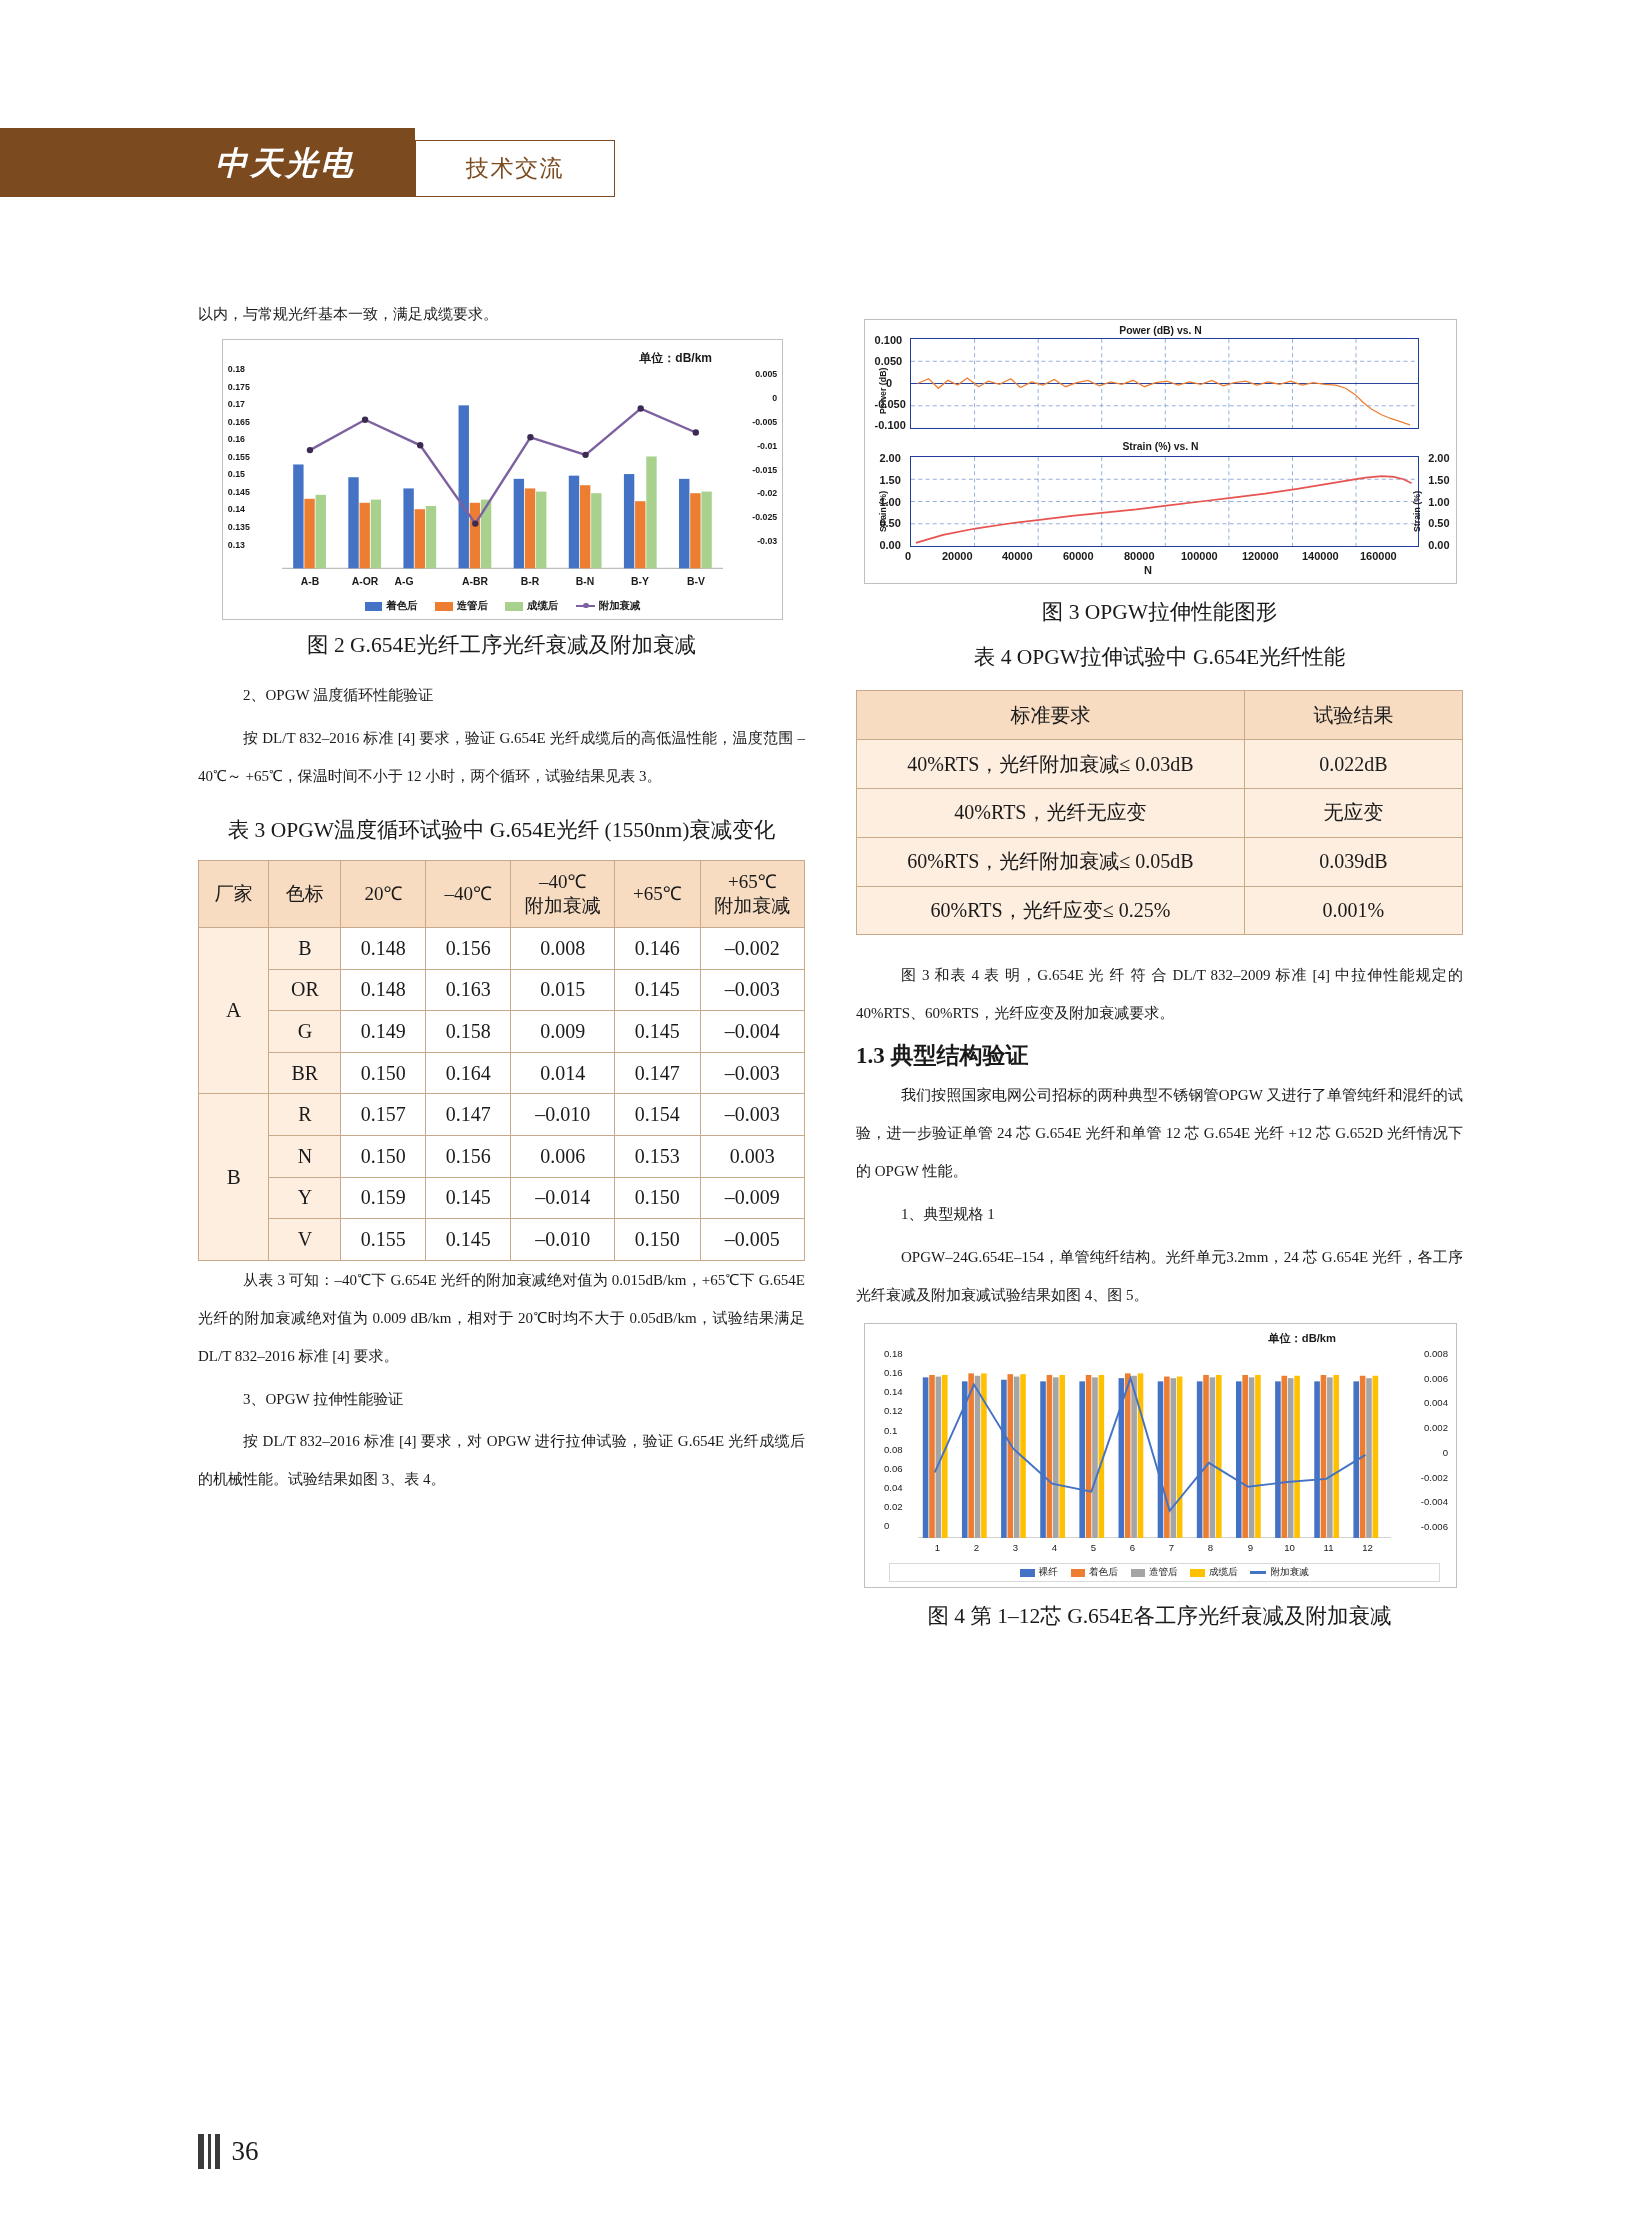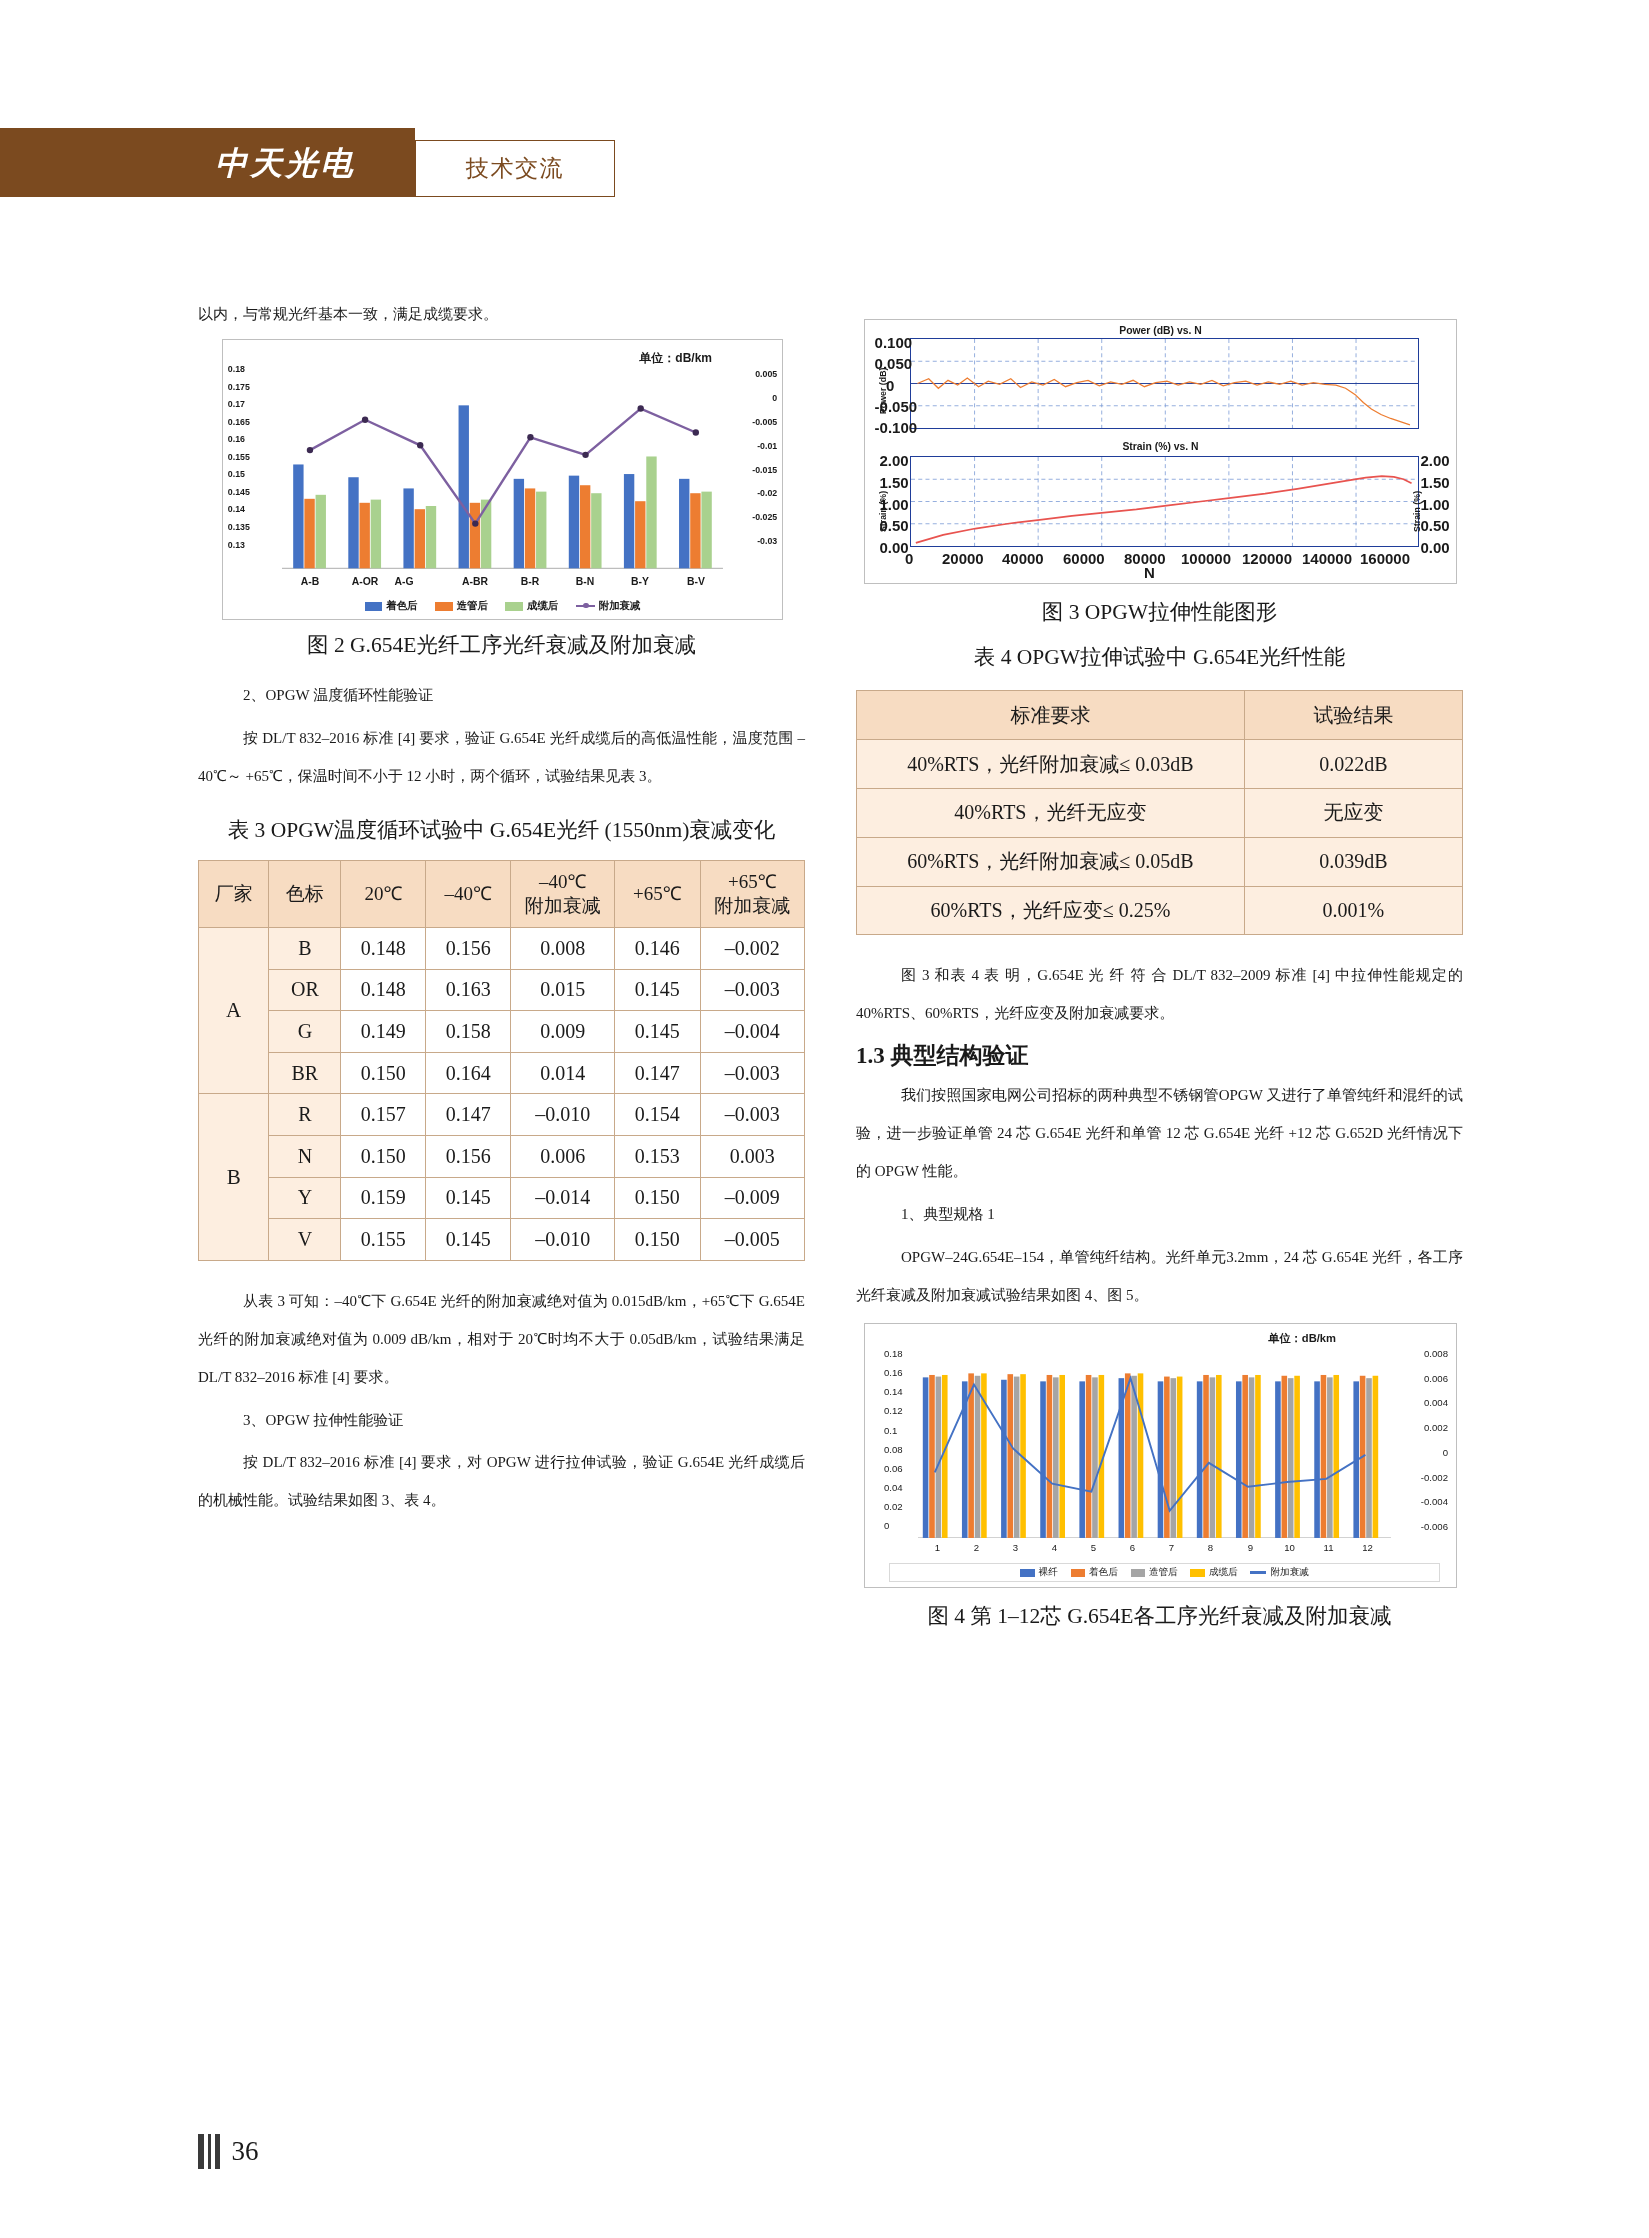--- a/index.html
+++ b/index.html
@@ -41,21 +41,21 @@
      font-family:"Liberation Sans",sans-serif;font-size:10.4px;font-weight:bold;align-items:center;}
   .legend-row i{display:inline-block;width:17.6px;height:8.8px;margin-right:4px;vertical-align:middle;}
   .legend-row .ln{display:inline-block;width:19px;height:2.4px;margin-right:4px;vertical-align:middle;position:relative;}
   .legend-row .ln:after{content:"";position:absolute;left:7.2px;top:-2.4px;width:5.6px;height:5.6px;border-radius:50%;background:inherit;}
 
   
   #fig3{width:591px;height:263px;border:0.8px solid #bfbfbf;background:#fff;position:relative;margin-left:8px;}
   .f3panel{position:absolute;left:45px;right:37px;border:0.8px solid #1f3d99;background:#fff;}
   .f3title{position:absolute;width:100%;text-align:center;font-family:"Liberation Sans",sans-serif;
      font-size:10.4px;font-weight:bold;}
-  .f3axis{position:absolute;font-family:"Liberation Sans",sans-serif;font-size:15px;font-weight:bold;}
+  .f3axis{position:absolute;font-family:"Liberation Sans",sans-serif;font-size:11px;font-weight:bold;}
   .f3ylab{position:absolute;font-family:"Liberation Sans",sans-serif;font-size:8.8px;font-weight:bold;
      transform:rotate(-90deg);transform-origin:left top;white-space:nowrap;}
 
   
   #fig4{width:591px;height:263px;border:0.8px solid #bfbfbf;background:#fff;position:relative;margin-left:8px;}
   #fig4 .unit{position:absolute;right:120px;top:6.4px;font-family:"Liberation Sans",sans-serif;font-size:11.2px;font-weight:bold;}
   #fig4 .plot{position:absolute;left:53px;top:27px;right:65px;bottom:49px;}
   #fig4 .ytick{position:absolute;left:19px;font-family:"Liberation Sans",sans-serif;font-size:9.6px;}
   #fig4 .y2tick{position:absolute;right:8px;font-family:"Liberation Sans",sans-serif;font-size:9.6px;}
   #fig4 .xtick{position:absolute;bottom:34px;font-family:"Liberation Sans",sans-serif;font-size:9.6px;text-align:center;}
@@ -265,21 +265,21 @@
           <td>V</td>
           <td class="val">0.155</td>
           <td class="val">0.145</td>
           <td class="val">–0.010</td>
           <td class="val">0.150</td>
           <td class="val">–0.005</td>
         </tr>
       </tbody>
     </table>
 
-    <p class="body indent" style="margin-top:21px">从表 3 可知：–40℃下 G.654E 光纤的附加衰减绝对值为 0.015dB/km，+65℃下 G.654E 光纤的附加衰减绝对值为 0.009 dB/km，相对于 20℃时均不大于 0.05dB/km，试验结果满足 DL/T 832–2016 标准 [4] 要求。</p>
+    <p class="body indent" style="">从表 3 可知：–40℃下 G.654E 光纤的附加衰减绝对值为 0.015dB/km，+65℃下 G.654E 光纤的附加衰减绝对值为 0.009 dB/km，相对于 20℃时均不大于 0.05dB/km，试验结果满足 DL/T 832–2016 标准 [4] 要求。</p>
     <p class="body indent">3、OPGW 拉伸性能验证</p>
     <p class="body indent">按 DL/T 832–2016 标准 [4] 要求，对 OPGW 进行拉伸试验，验证 G.654E 光纤成缆后的机械性能。试验结果如图 3、表 4。</p>
   </div>
 
   <div class="col-right">
 
     <div id="fig3">
 
       <div class="f3title" style="top:4.8px">Power (dB) vs. N</div>
       <div class="f3panel" style="top:17.6px;height:89px">

